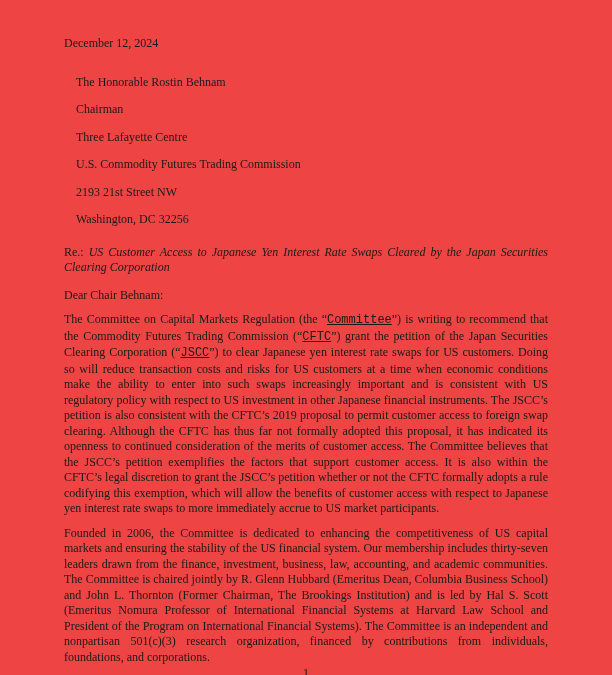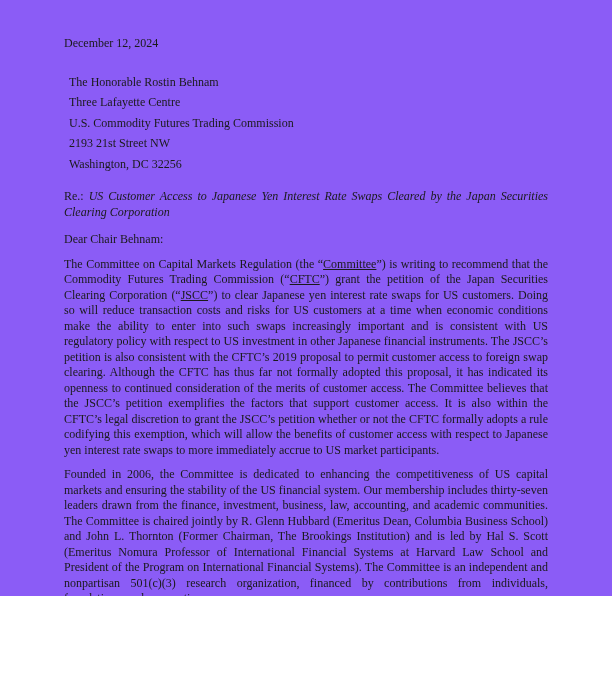--- a/index.html
+++ b/index.html
@@ -3,69 +3,70 @@
 <meta charset="utf-8">
 <style>
   html, body {
     margin: 0;
     padding: 0;
     background: #ffffff;
   }
   .page {
     position: relative;
     width: 612px;
-    height: 596px;
-    background: #8b5cf6;
+    height: 675px;
+    background: #ef4444;
     overflow: hidden;
     font-family: "Liberation Serif", "DejaVu Serif", serif;
     font-size: 12px;
     line-height: 15.5px;
     color: #1a1a1a;
   }
   .content {
     padding: 36px 64px 0 64px;
   }
-  p { margin: 5px; }
+  p { margin: 12px; }
   .date-line {
     margin: 0 0 23px 0;
   }
   .address-block {
     margin: 0 0 17px 0;
   }
   .subject-line {
     margin: 0 0 8px 0;
     text-align: justify;
   }
   .salutation-line {
     margin: 12px 0 9px 0;
   }
   .body-para {
     margin: 0 0 9px 0;
     text-align: justify;
   }
-  .seg-underline { text-decoration: underline; }
+  .seg-underline { text-decoration: underline; font-family: Liberation Mono, monospace; }
   .seg-italic { font-style: italic; }
   .page-number {
     position: absolute;
     top: 666px;
     left: 0;
     right: 0;
     text-align: center;
   }
 </style>
 </head>
 <body>
 
 <div class="page">
   <div class="content">
 
     <p class="date-line">December 12, 2024</p>
 
     <div class="address-block">
       <p>The Honorable Rostin Behnam</p>
+      <p>Chairman</p>
       <p>Three Lafayette Centre</p>
       <p>U.S. Commodity Futures Trading Commission</p>
       <p>2193 21st Street NW</p>
       <p>Washington, DC 32256</p>
     </div>
 
     <p class="subject-line"><span>Re.: </span><span class="seg-italic">US Customer Access to Japanese Yen Interest Rate Swaps Cleared by the Japan Securities Clearing Corporation</span></p>
 
     <p class="salutation-line">Dear Chair Behnam:</p>
 

